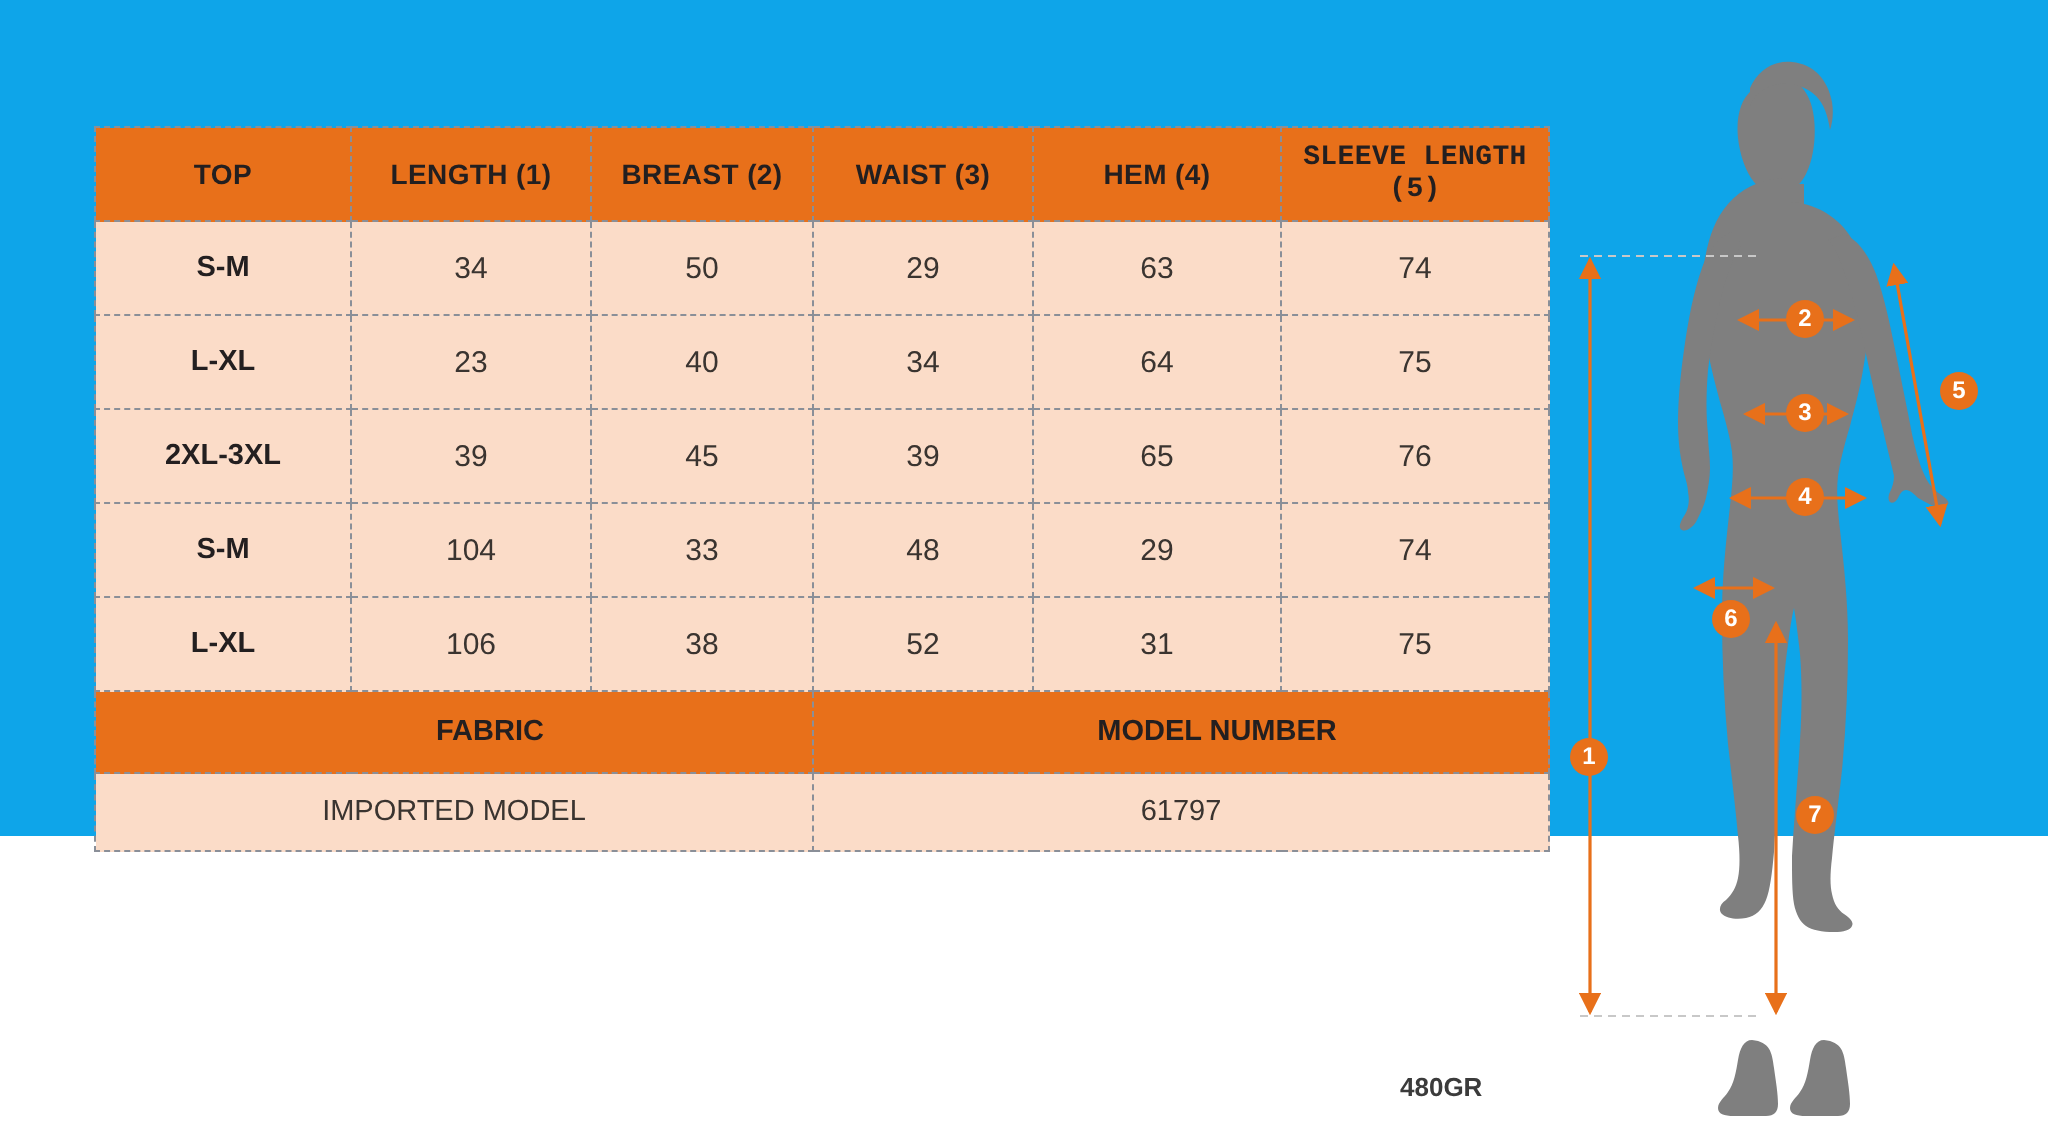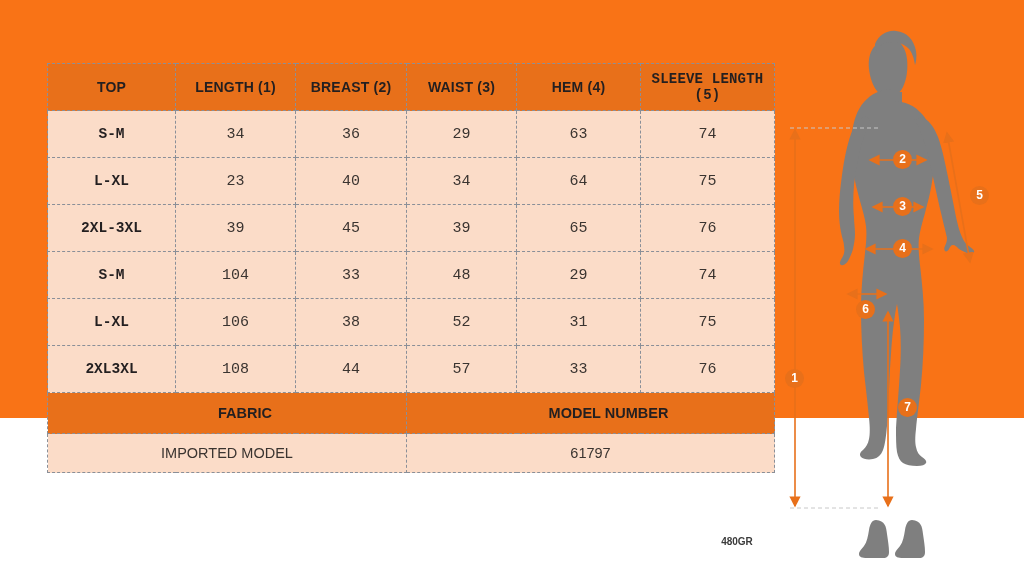--- a/index.html
+++ b/index.html
@@ -12,21 +12,21 @@
     height: 568px;
     position: relative;
     font-family: "Liberation Sans", sans-serif;
     overflow: hidden;
   }
   .page {
     position: absolute;
     left: 0; top: 0;
     width: 1024px;
     height: 418px;
-    background: #f97316;
+    background: #0ea5e9;
   }
   
   .size-table {
     position: absolute;
     left: 47px;
     top: 63px;
     width: 727px;
     border-collapse: collapse;
     table-layout: fixed;
   }
@@ -43,21 +43,20 @@
     background: #e8701a;
     color: #231f20;
     font-weight: bold;
     font-size: 14px;
     letter-spacing: 0.2px;
   }
   .body-row td {
     background: #fbdcc8;
     font-size: 15px;
     color: #3a3430;
-    font-family: Liberation Mono, monospace;
   }
   .body-row td.lbl {
     font-weight: bold;
     font-size: 14.5px;
     color: #231f20;
   }
   .two-line {
     line-height: 1.15;
     font-family: Liberation Mono, monospace;
   }
@@ -73,22 +72,22 @@
     background: #fbdcc8;
     font-size: 14.5px;
     color: #3a3430;
     height: 38px;
   }
   .code {
     position: absolute;
     left: 700px;
     top: 536px;
     width: 74px;
-    text-align: center;
-    font-size: 10px;
+    text-align: left;
+    font-size: 13px;
     font-weight: bold;
     color: #3b3b3b;
   }
   
   .figure-panel {
     position: absolute;
     left: 780px;
     top: 0;
     width: 244px;
     height: 568px;
@@ -138,21 +137,21 @@
         <td>LENGTH (1)</td>
         <td>BREAST (2)</td>
         <td>WAIST (3)</td>
         <td>HEM (4)</td>
         <td class="two-line">SLEEVE LENGTH (5)</td>
       </tr>
 
       <tr class="body-row">
         <td class="lbl">S-M</td>
         <td>34</td>
-        <td>36</td>
+        <td>50</td>
         <td>29</td>
         <td>63</td>
         <td>74</td>
       </tr>
       <tr class="body-row">
         <td class="lbl">L-XL</td>
         <td>23</td>
         <td>40</td>
         <td>34</td>
         <td>64</td>
@@ -176,28 +175,20 @@
         <td>29</td>
         <td>74</td>
       </tr>
       <tr class="body-row">
         <td class="lbl">L-XL</td>
         <td>106</td>
         <td>38</td>
         <td>52</td>
         <td>31</td>
         <td>75</td>
-      </tr>
-      <tr class="body-row">
-        <td class="lbl">2XL3XL</td>
-        <td>108</td>
-        <td>44</td>
-        <td>57</td>
-        <td>33</td>
-        <td>76</td>
       </tr>
 
       <tr class="fabric-hdr">
         <td colspan="3">FABRIC</td>
         <td colspan="3">MODEL NUMBER</td>
       </tr>
       <tr class="fabric-val">
         <td colspan="3">IMPORTED MODEL</td>
         <td colspan="3">61797</td>
       </tr>

